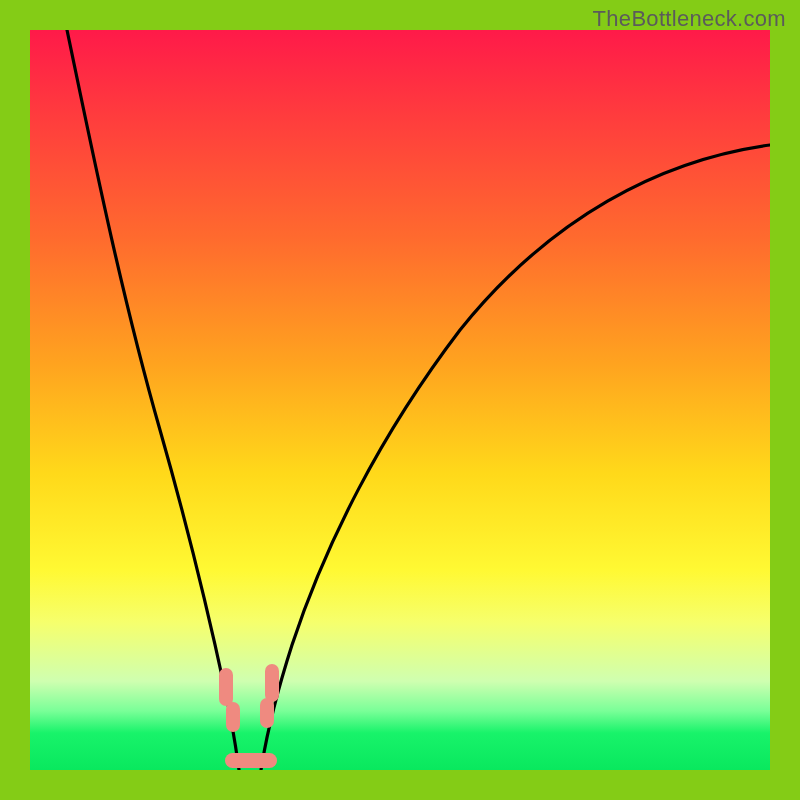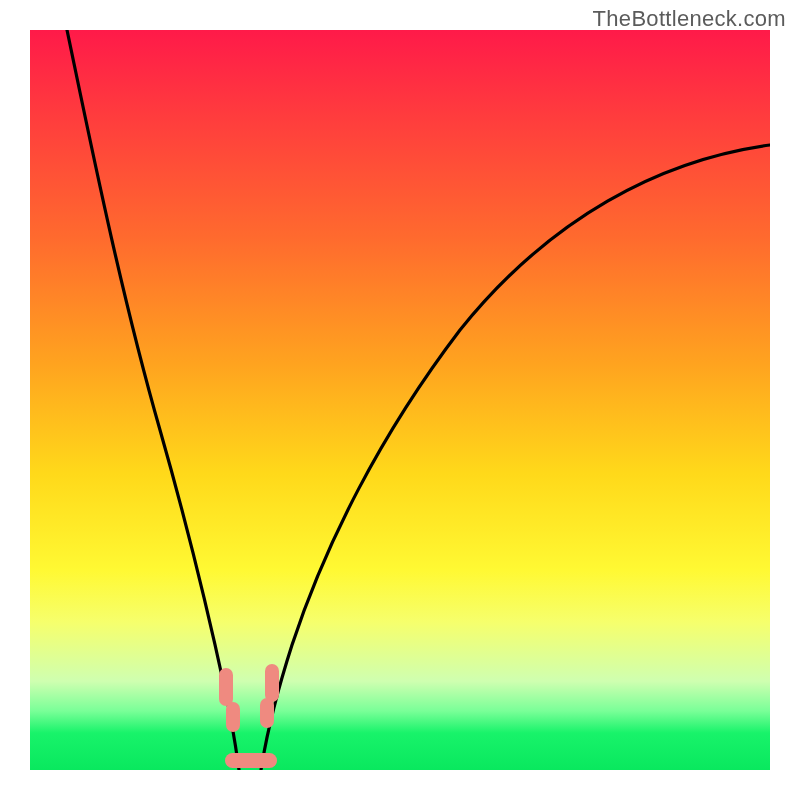--- a/index.html
+++ b/index.html
@@ -7,21 +7,21 @@
     padding: 0;
     width: 800px;
     height: 800px;
     overflow: hidden;
     background: #000;
     font-family: Arial, Helvetica, sans-serif;
   }
   .frame {
     position: absolute;
     inset: 0;
-    background: #ffffff;
+    background: #84cc16;
   }
   .plot-area {
     position: absolute;
     left: 30px;
     top: 30px;
     width: 740px;
     height: 740px;
     overflow: hidden;
   }
   .gradient-bg {

